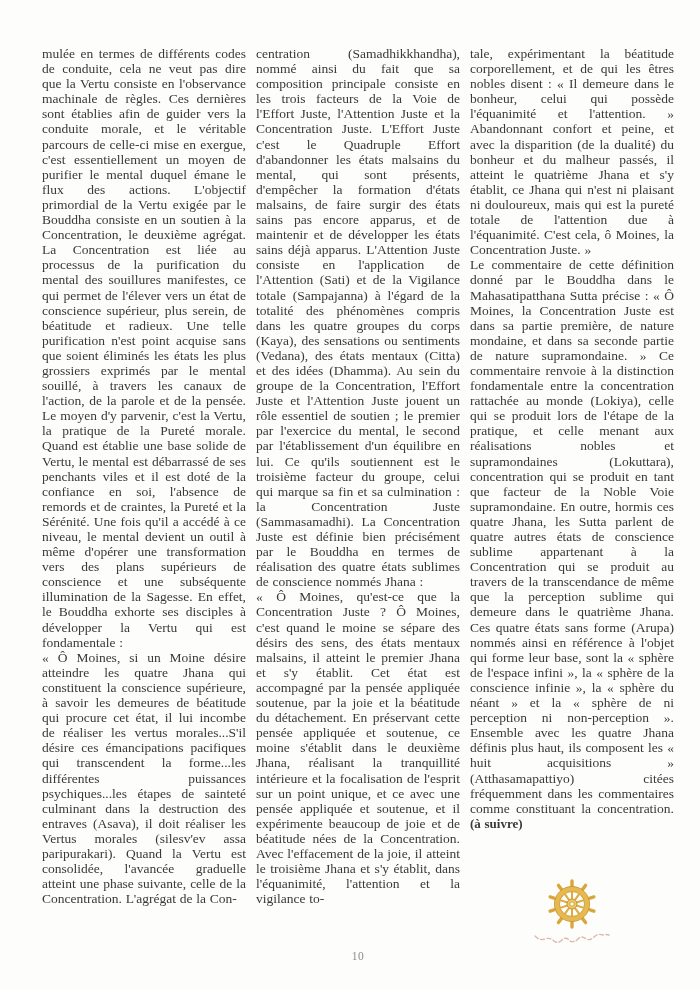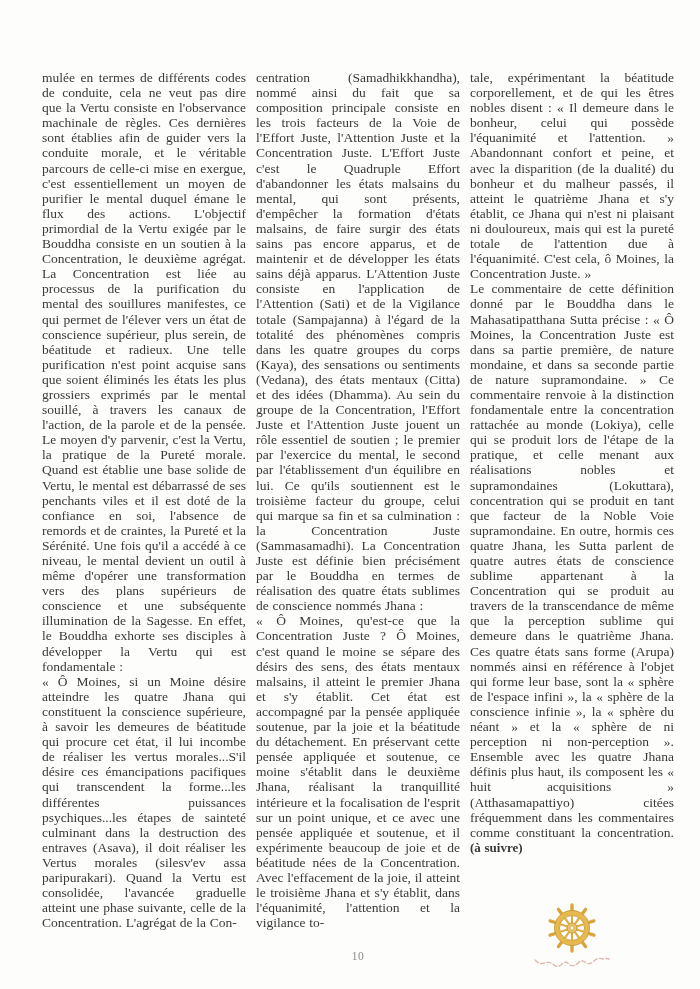--- a/index.html
+++ b/index.html
@@ -12,21 +12,20 @@
     position:relative;
     width:700px;height:989px;
     background:#fdfdfb;
     overflow:hidden;
   }
   .cols{
     position:absolute;
     left:42px;top:46px;
     display:flex;
     gap:10px;
-    margin-top:24px;
   }
   .col{
     width:204px;
     height:906px;
     overflow:hidden;
     font-size:13.5px;
     line-height:15.1px;
     text-align:justify;
     color:#3b3936;
     word-spacing:0.4px;

